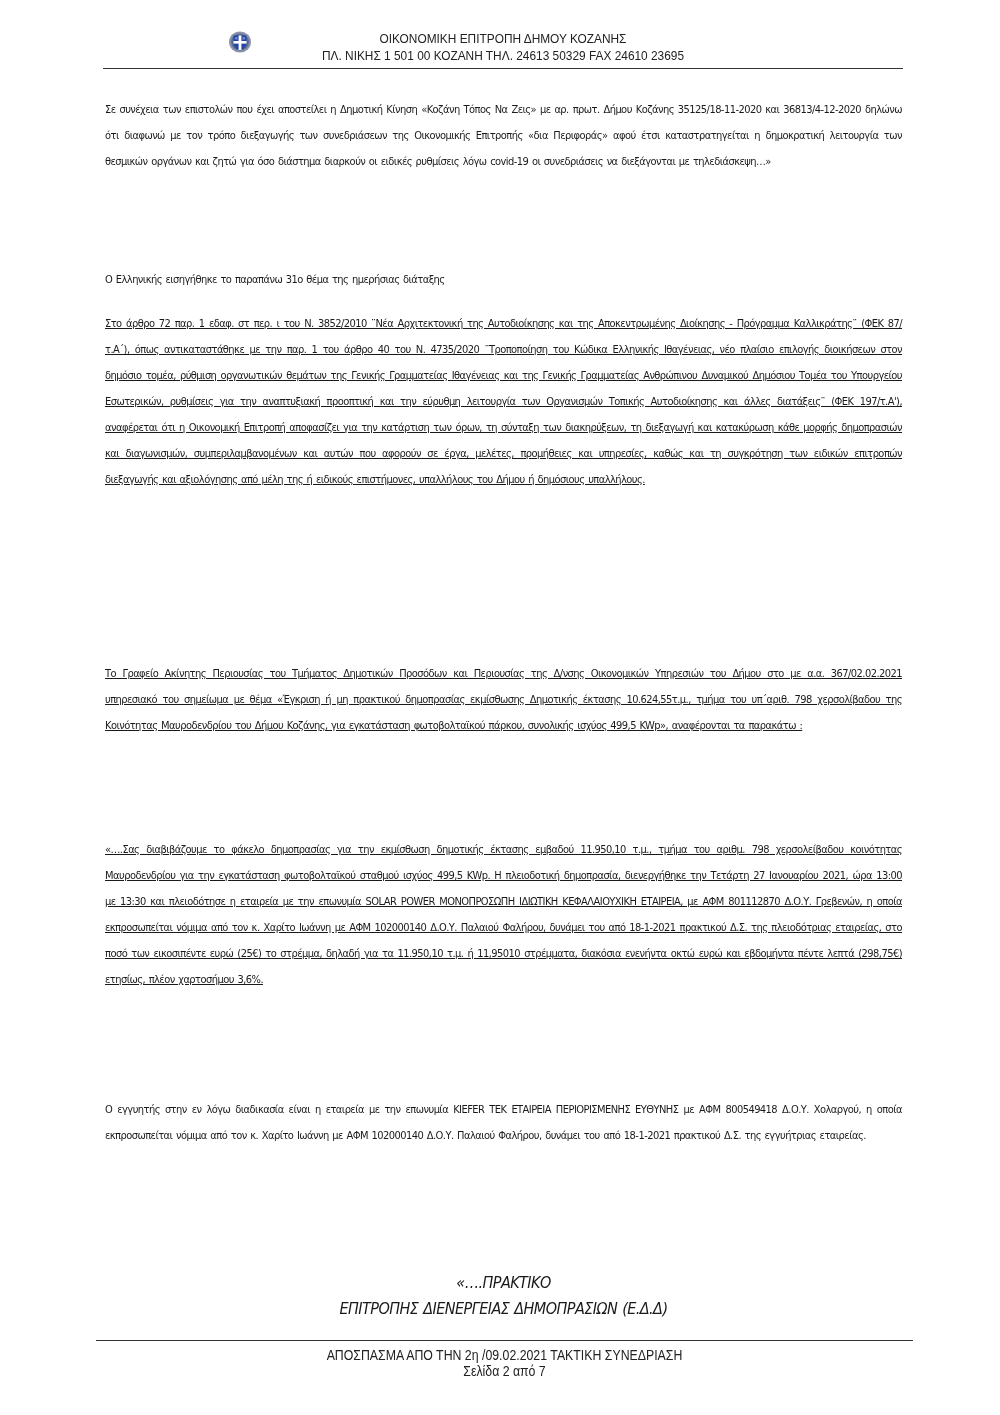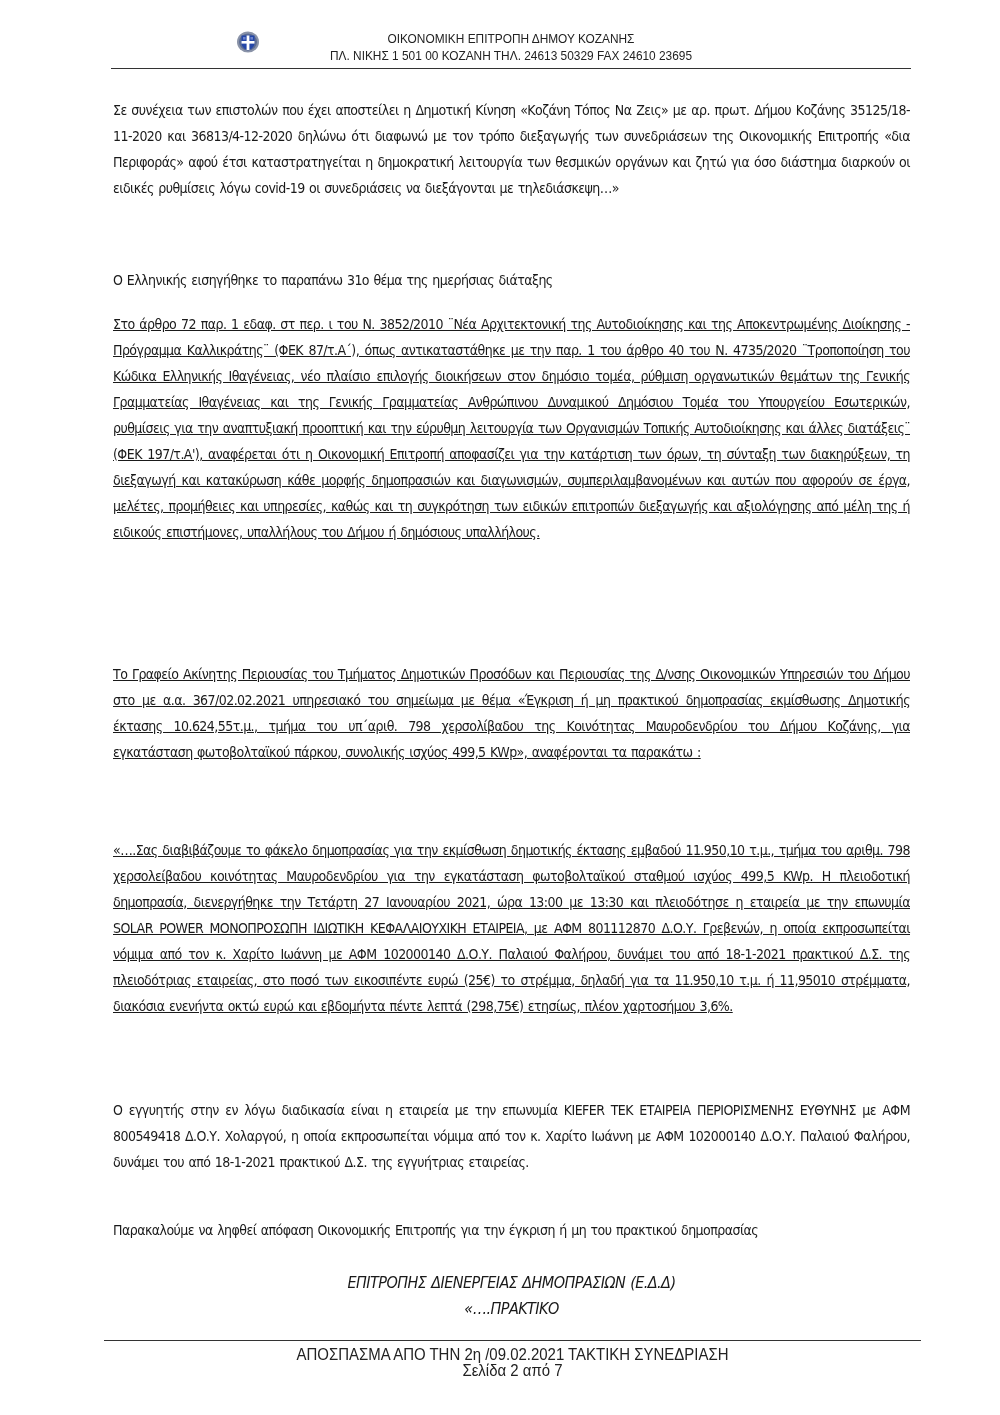--- a/index.html
+++ b/index.html
@@ -1,39 +1,39 @@
 <!DOCTYPE html>
 <html><head>
 <meta charset="utf-8">
 <style>
   html, body { margin: 0; padding: 0; background: #ffffff; }
   body { width: 1000px; height: 1415px; position: relative; overflow: hidden; font-family: "DejaVu Sans Condensed", "Liberation Sans Narrow", "Liberation Sans", sans-serif; color: #1a1a1a; }
-  .page { position: absolute; left: 16px; top: 0; width: 792px; height: 1415px; }
+  .page { position: absolute; left: 8px; top: 0; width: 792px; height: 1415px; }
 
   .header { position: absolute; left: 95px; top: 30px; width: 800px; text-align: center; }
   .header-line1 { font-family: "Liberation Sans", sans-serif; font-size: 13.5px; letter-spacing: 0px; line-height: 17px; color: #222; transform: scaleX(0.88); transform-origin: center; }
   .header-line2 { font-family: "Liberation Sans", sans-serif; font-size: 13.5px; line-height: 17px; color: #222; transform: scaleX(0.88); transform-origin: center; }
   .emblem { position: absolute; left: 220px; top: 31px; width: 24px; height: 22px; }
   .header-rule { position: absolute; left: 95px; top: 68px; width: 800px; height: 0; border-top: 1.3px solid #333; }
 
-  .body-text { position: absolute; left: 97px; width: 797px; font-family: "DejaVu Sans", sans-serif; font-size: 14px; line-height: 26px; color: #1a1a1a; }
+  .body-text { position: absolute; left: 97px; width: 797px; font-family: "DejaVu Sans", sans-serif; font-size: 11px; line-height: 26px; color: #1a1a1a; }
   .body-text p { margin: 0; text-align: justify; text-align-last: left; transform-origin: left top; }
   .cond { font-stretch: condensed; letter-spacing: -0.55px; word-spacing: 1px; }
 
   #p1 { top: 97px; }
   #p2 { top: 267px; }
   #p3 { top: 311px; text-decoration: underline; }
   #p4 { top: 661px; text-decoration: underline; }
   #p5 { top: 837px; text-decoration: underline; }
   #p6 { top: 1097px; }
   #p7 { top: 1217px; }
   .title-block { position: absolute; left: 97px; width: 797px; top: 1270px; text-align: center; font-style: italic; font-size: 16px; line-height: 26px; letter-spacing: 1px; font-family: "DejaVu Sans", sans-serif; color: #1a1a1a; }
 
   .footer-rule { position: absolute; left: 88px; top: 1340px; width: 817px; height: 0; border-top: 1.3px solid #333; }
-  .footer { position: absolute; left: 88px; top: 1347px; width: 817px; text-align: center; font-family: "Liberation Sans", sans-serif; font-size: 17px; line-height: 16px; color: #222; }
+  .footer { position: absolute; left: 88px; top: 1347px; width: 817px; text-align: center; font-family: "Liberation Sans", sans-serif; font-size: 14px; line-height: 16px; color: #222; }
   .footer div { transform: scaleX(0.88); transform-origin: center; }
 </style>
 </head>
 <body>
 
 <div class="page">
 
   <svg class="emblem" viewBox="0 0 24 22">
     <ellipse cx="12" cy="11" rx="11" ry="10.5" fill="#8a93a8"></ellipse>
     <ellipse cx="12" cy="11" rx="9" ry="8.6" fill="#5b6c94"></ellipse>
@@ -67,27 +67,24 @@
   </div>
 
   <div class="body-text" id="p5">
     <p class="cond">«….Σας διαβιβάζουμε το φάκελο δημοπρασίας  για την  εκμίσθωση  δημοτικής έκτασης εμβαδού 11.950,10  τ.μ., τμήμα του αριθμ. 798 χερσολείβαδου κοινότητας Μαυροδενδρίου για την εγκατάσταση φωτοβολταϊκού σταθμού ισχύος 499,5 KWp. Η πλειοδοτική δημοπρασία, διενεργήθηκε την Τετάρτη 27 Ιανουαρίου 2021, ώρα 13:00 με 13:30 και πλειοδότησε η εταιρεία με την επωνυμία SOLAR POWER ΜΟΝΟΠΡΟΣΩΠΗ ΙΔΙΩΤΙΚΗ ΚΕΦΑΛΑΙΟΥΧΙΚΗ ΕΤΑΙΡΕΙΑ, με ΑΦΜ 801112870 Δ.Ο.Υ. Γρεβενών, η οποία εκπροσωπείται νόμιμα από τον κ. Χαρίτο Ιωάννη με ΑΦΜ 102000140 Δ.Ο.Υ. Παλαιού Φαλήρου, δυνάμει του από 18-1-2021 πρακτικού Δ.Σ. της πλειοδότριας εταιρείας, στο ποσό των εικοσιπέντε ευρώ (25€) το στρέμμα, δηλαδή για τα 11.950,10 τ.μ. ή 11,95010 στρέμματα, διακόσια ενενήντα οκτώ ευρώ και εβδομήντα πέντε λεπτά (298,75€) ετησίως, πλέον χαρτοσήμου 3,6%.</p>
   </div>
 
   <div class="body-text" id="p6">
     <p class="cond"> Ο εγγυητής στην εν λόγω διαδικασία είναι η εταιρεία με την επωνυμία KIEFER TEK ΕΤΑΙΡΕΙΑ ΠΕΡΙΟΡΙΣΜΕΝΗΣ ΕΥΘΥΝΗΣ με ΑΦΜ 800549418 Δ.Ο.Υ. Χολαργού, η οποία εκπροσωπείται νόμιμα από τον κ. Χαρίτο Ιωάννη με ΑΦΜ 102000140 Δ.Ο.Υ. Παλαιού Φαλήρου, δυνάμει του από 18-1-2021 πρακτικού Δ.Σ. της εγγυήτριας εταιρείας.</p>
   </div>
 
-  <div class="body-text" id="p7">
-    <p class="cond"> Παρακαλούμε να ληφθεί απόφαση Οικονομικής Επιτροπής για την έγκριση ή μη του πρακτικού δημοπρασίας</p>
-  </div>
 
   <div class="title-block">
+    <div class="cond">«….ΠΡΑΚΤΙΚΟ</div>
     <div class="cond">ΕΠΙΤΡΟΠΗΣ ΔΙΕΝΕΡΓΕΙΑΣ ΔΗΜΟΠΡΑΣΙΩΝ  (Ε.Δ.Δ)</div>
-    <div class="cond">«….ΠΡΑΚΤΙΚΟ</div>
   </div>
 
   <div class="footer-rule"></div>
   <div class="footer">
     <div>ΑΠΟΣΠΑΣΜΑ ΑΠΟ ΤΗΝ 2η /09.02.2021  ΤΑΚΤΙΚΗ  ΣΥΝΕΔΡΙΑΣΗ</div>
     <div>Σελίδα 2 από 7</div>
   </div>
 
 </div>
 

